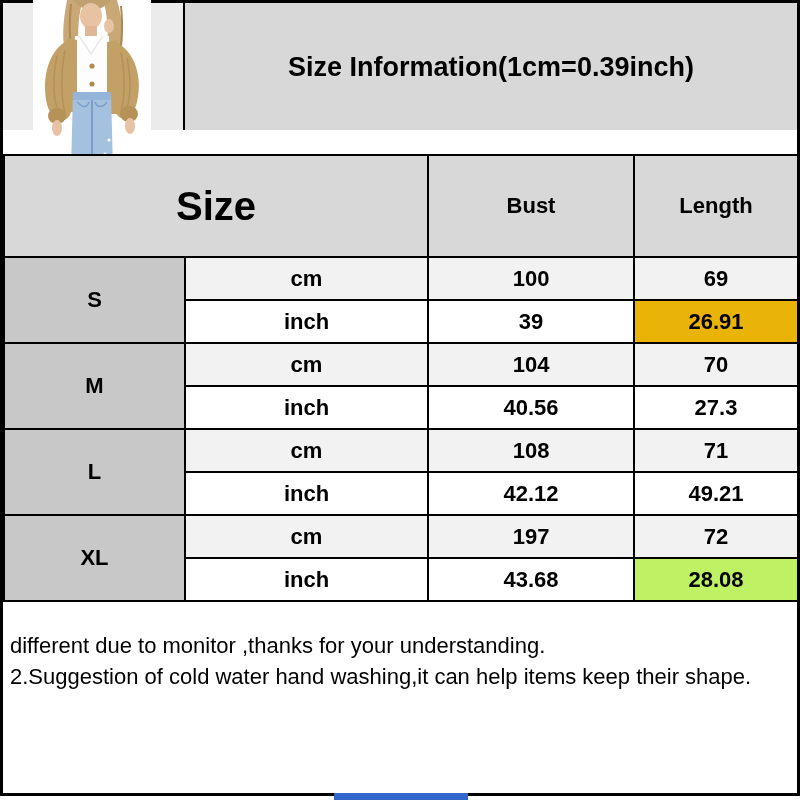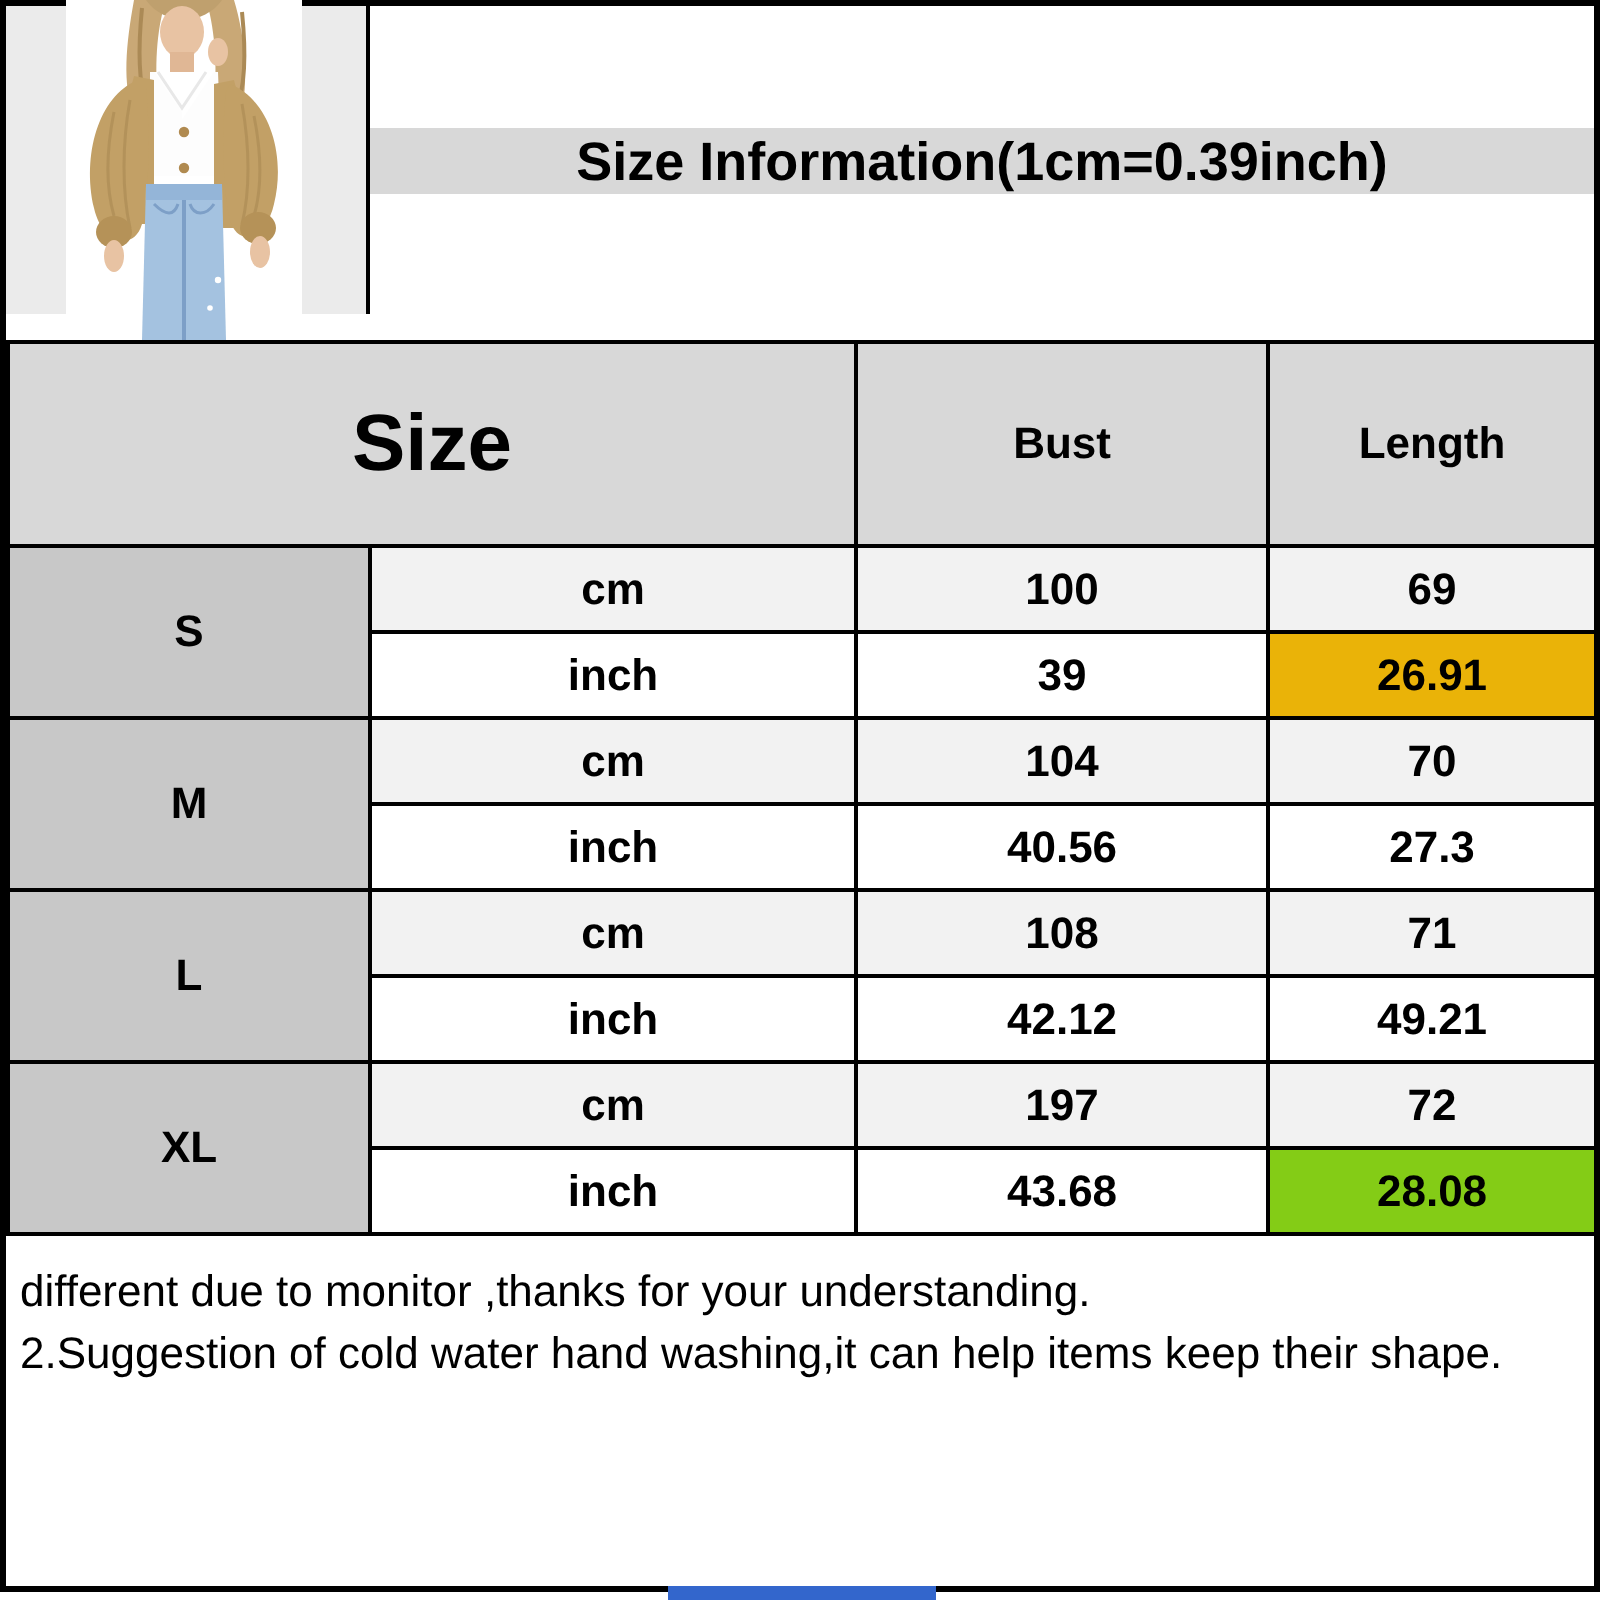--- a/index.html
+++ b/index.html
@@ -20,23 +20,22 @@
     left: 0; top: 0;
     width: 800px;
     height: 796px;
     border: 3px solid #000;
   }
 
   
   .top-band {
     position: absolute;
     left: 3px; top: 3px;
-    width: 794px; height: 154px;
+    width: 794px; height: 127px;
     display: flex;
-    align-items: center;
   }
   .photo-cell {
     width: 182px;
     height: 100%;
     background: #ebebeb;
     border-right: 2px solid #000;
     position: relative;
   }
   .photo {
     position: absolute;
@@ -54,21 +53,21 @@
   .title-text {
     font-size: 27px;
     font-weight: bold;
     letter-spacing: 0px;
     padding-top: 2px;
   }
 
   
   .size-table {
     position: absolute;
-    left: 3px; top: 170px;
+    left: 3px; top: 154px;
     border-collapse: collapse;
     table-layout: fixed;
     width: 794px;
   }
   .size-table td, .size-table th {
     border: 2px solid #000;
     text-align: center;
     vertical-align: middle;
     font-weight: bold;
   }
@@ -211,21 +210,21 @@
 
     <tr class="data-row">
       <td rowspan="2" class="cell-size" style="background:#c8c8c8">XL</td>
       <td style="background:#f2f2f2">cm</td>
       <td style="background:#f2f2f2">197</td>
       <td style="background:#f2f2f2">72</td>
     </tr>
     <tr class="data-row">
       <td style="background:#ffffff">inch</td>
       <td style="background:#ffffff">43.68</td>
-      <td style="background:#84cc16">28.08</td>
+      <td style="background:#bef264">28.08</td>
     </tr>
   </tbody>
     </table>
 
   <div class="attention">
     <div class="line">different due to monitor ,thanks for your understanding.</div>
     <div class="line">2.Suggestion of cold water hand washing,it can help items keep their shape.</div>
   </div>
 
   <div class="bottom-bar" style="background:#3366cc;"></div>

